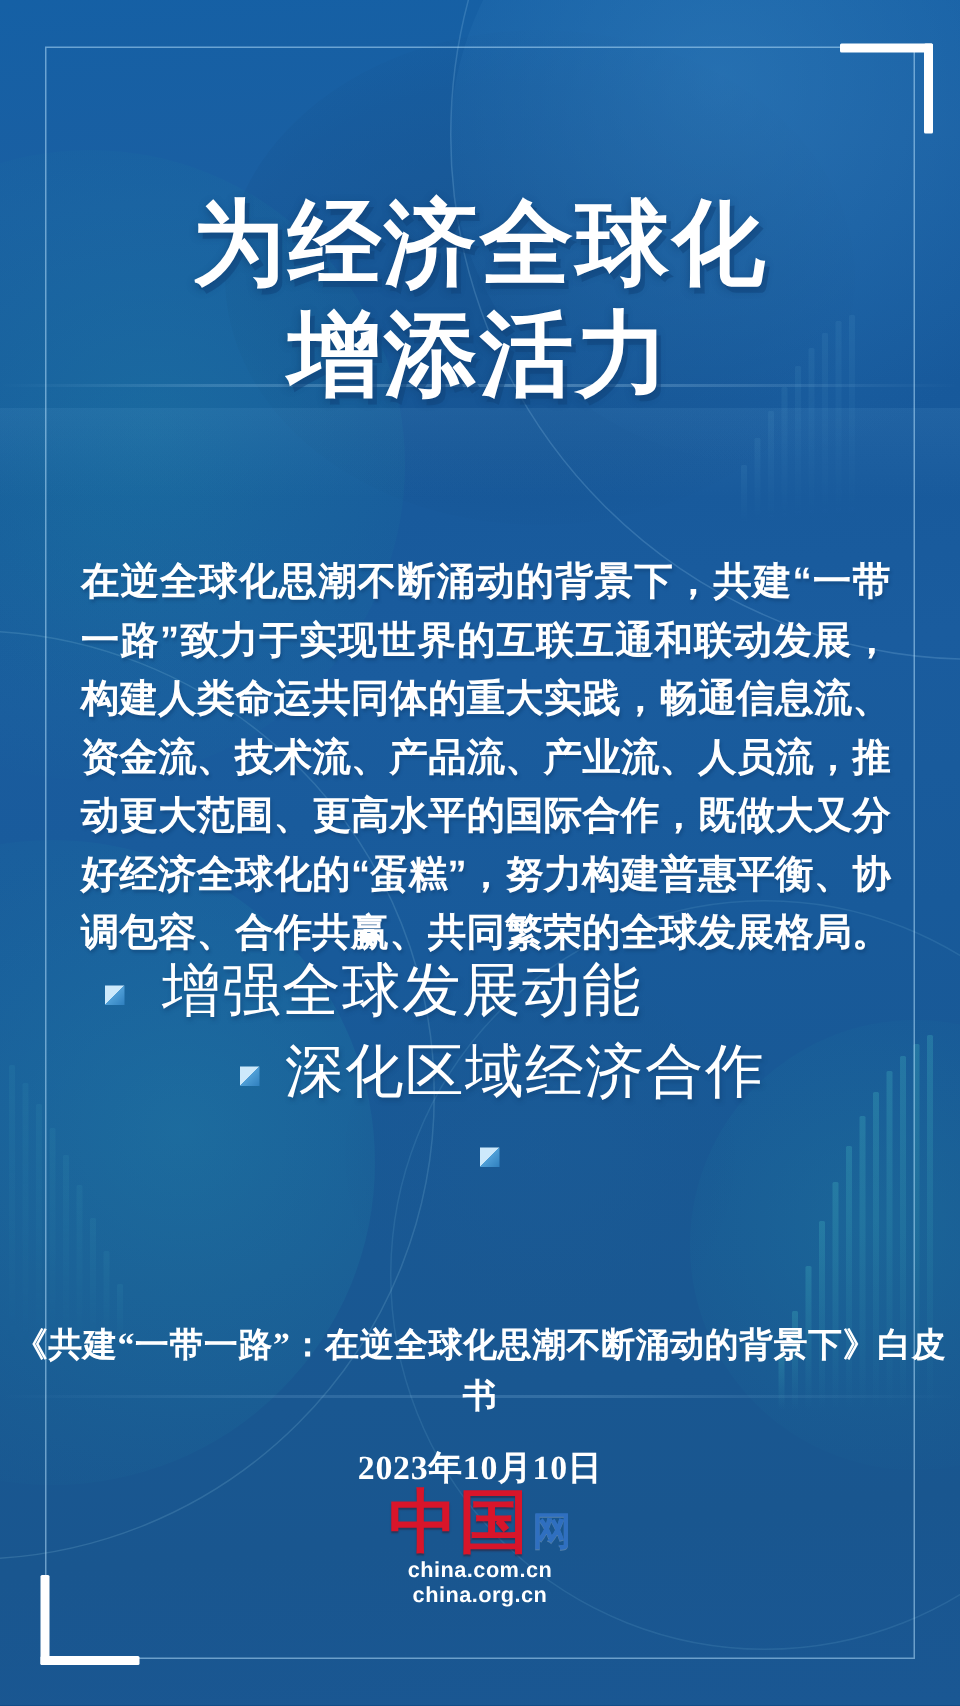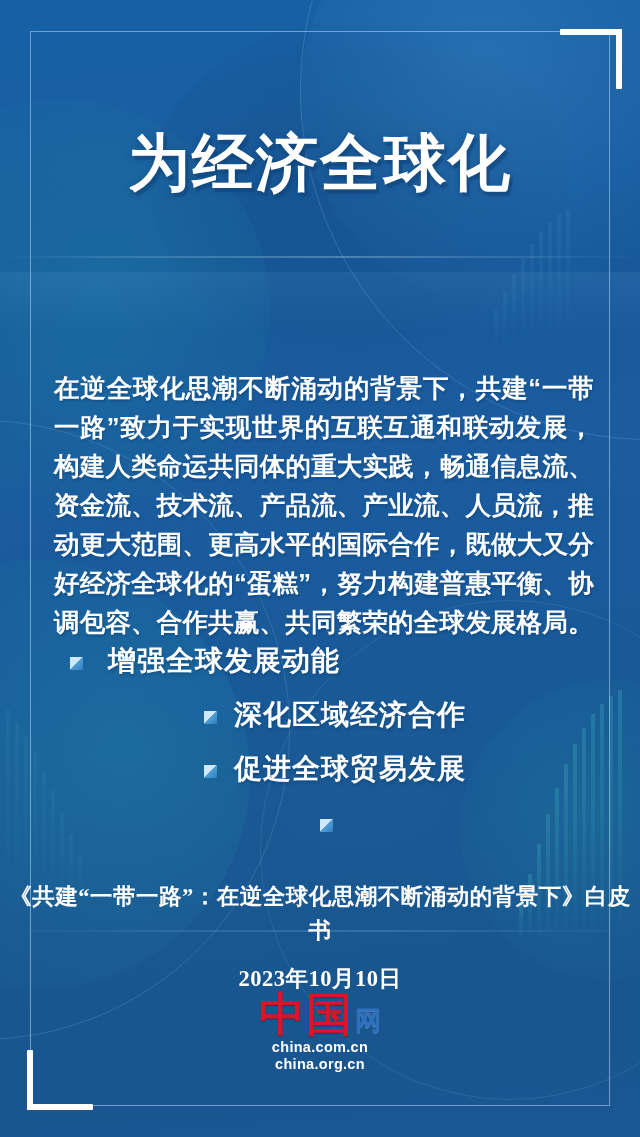--- a/index.html
+++ b/index.html
@@ -125,22 +125,22 @@
     height:50px; margin-bottom:4px;
   }
   .bullet-item + .bullet-item{ margin-top:0;justify-content:center; }
   .bullet-mark{
     flex:0 0 auto;
     width:13px; height:13px; margin-right:17px; margin-top:4px;
     background:linear-gradient(135deg,#cde9fb 0%,#cde9fb 48%,#4f9ed6 50%,#2f7fbe 100%);
   }
   .bullet-item:first-child .bullet-mark{ margin-right:25px; }
   .bullet-text{
-    font-size:28px;
-    font-weight:bold;
+    font-size:39px;
+    font-weight:normal;
     color:#ffffff;
     line-height:40px;
     letter-spacing:1px;
     text-shadow:1px 2px 3px rgba(14,62,112,.5);
     white-space:nowrap;
   }
 
   .source-block{
     position:absolute; left:0; right:0; top:880px;
     text-align:center;
@@ -278,36 +278,33 @@
   </div>
   <div class="corner corner-bl">
     <span class="h"></span>
     <span class="v"></span>
   </div>
 
   <div class="content">
 
     <div class="title-block">
       <div class="title-line">为经济全球化</div>
+      <div class="title-line">增添活力</div>
     </div>
 
     <div class="body-text">在逆全球化思潮不断涌动的背景下，共建“一带一路”致力于实现世界的互联互通和联动发展，构建人类命运共同体的重大实践，畅通信息流、资金流、技术流、产品流、产业流、人员流，推动更大范围、更高水平的国际合作，既做大又分好经济全球化的“蛋糕”，努力构建普惠平衡、协调包容、合作共赢、共同繁荣的全球发展格局。</div>
 
     <div class="bullet-list">
       <div class="bullet-item">
         <span class="bullet-mark"></span>
         <span class="bullet-text">增强全球发展动能</span>
       </div>
       <div class="bullet-item">
         <span class="bullet-mark"></span>
         <span class="bullet-text">深化区域经济合作</span>
-      </div>
-      <div class="bullet-item">
-        <span class="bullet-mark"></span>
-        <span class="bullet-text">促进全球贸易发展</span>
       </div>
       <div class="bullet-item">
         <span class="bullet-mark"></span>
       </div>
     </div>
 
     <div class="source-block">
       <div class="source-title">《共建“一带一路”：在逆全球化思潮不断涌动的背景下》白皮书</div>
       <div class="source-date">2023年10月10日</div>
     </div>

